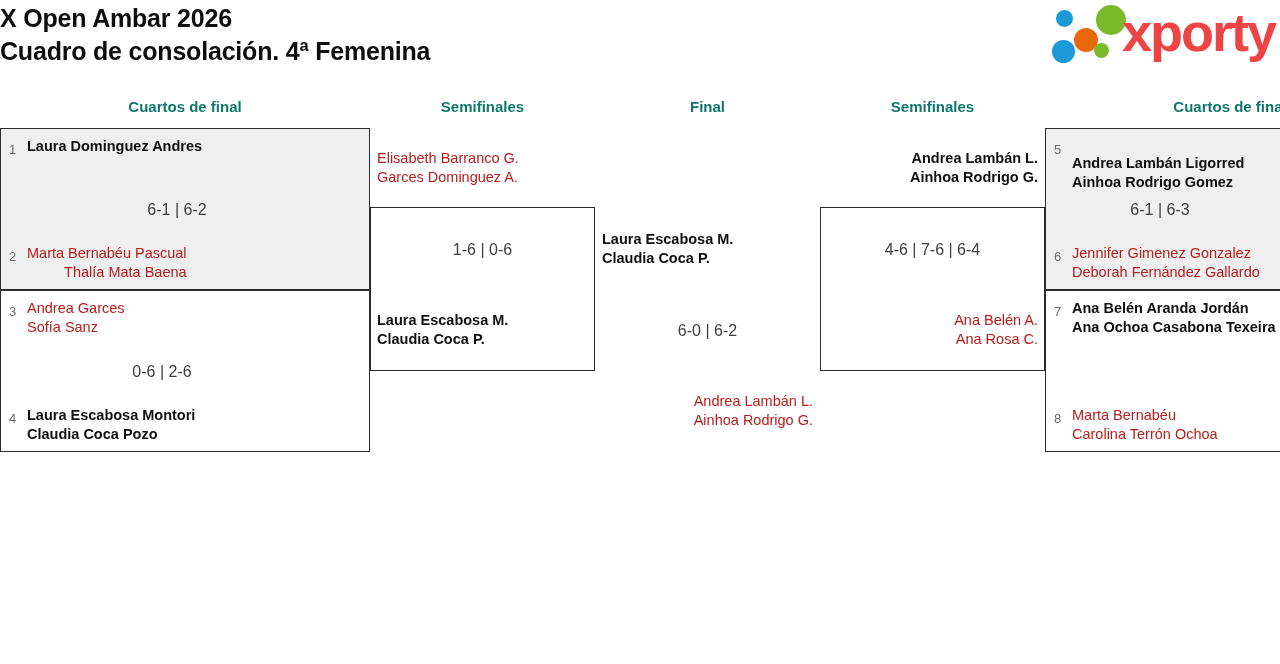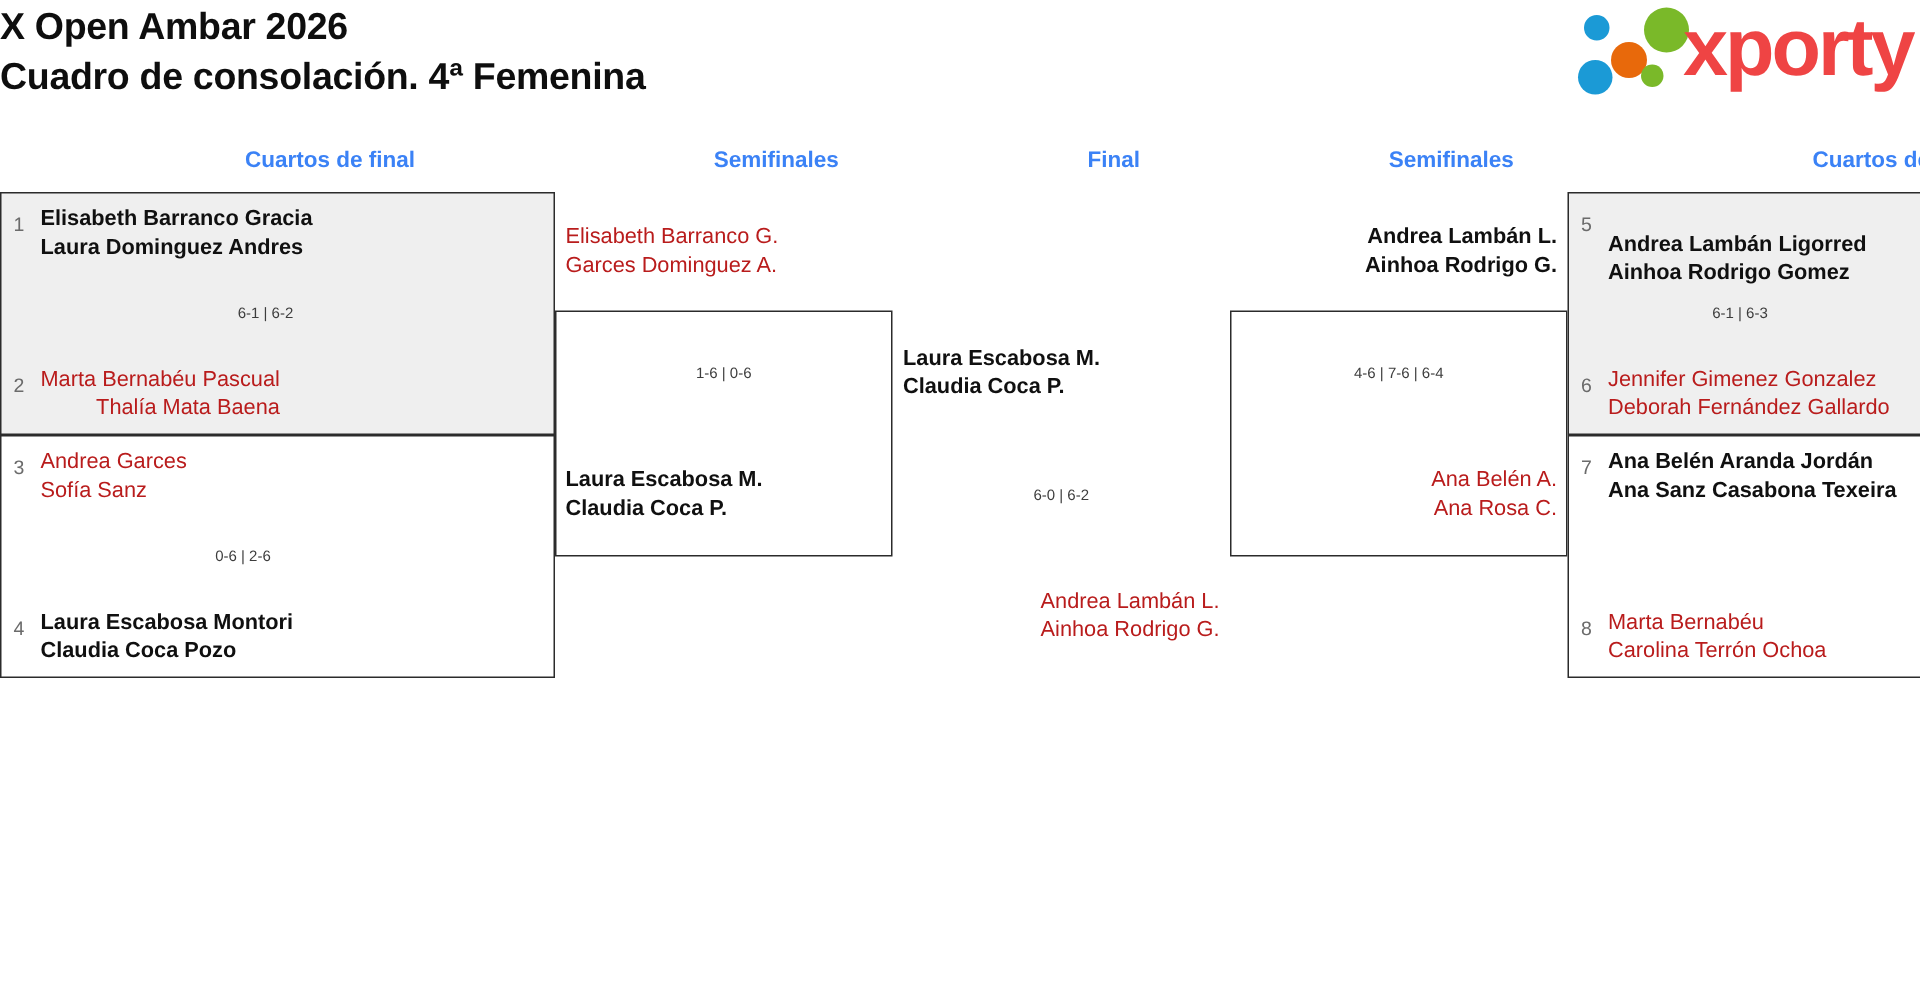--- a/index.html
+++ b/index.html
@@ -60,25 +60,24 @@
     color: #ef4444;
     line-height: 62px;
   }
 
   
   .round-header {
     position: absolute;
     top: 96px;
     font-size: 15px;
     font-weight: 700;
-    color: #3b82f6;
+    color: #0f766e;
     text-align: center;
     white-space: nowrap;
     line-height: 22px;
-    padding-left: 35px;
   }
   #rh-qf-left  { left: 0px;    width: 370px; }
   #rh-sf-left  { left: 370px;  width: 225px; }
   #rh-final    { left: 595px;  width: 225px; }
   #rh-sf-right { left: 820px;  width: 225px; }
   #rh-qf-right { left: 1045px; width: 370px; text-align: center; overflow: hidden; }
 
   
   .mbox {
     position: absolute;
@@ -102,21 +101,21 @@
   .seed {
     position: absolute;
     font-size: 13px;
     color: #6b6b6b;
     font-weight: 400;
     line-height: 16px;
   }
 
   .score {
     position: absolute;
-    font-size: 10px;
+    font-size: 16px;
     color: #3d3d3d;
     line-height: 18px;
     white-space: nowrap;
   }
   .score.calign { text-align: center; }
 
   
   #qf1 { left: 0px; top: 128px; width: 370px; height: 162px; }
   #qf2 { left: 0px; top: 290px; width: 370px; height: 162px; }
   #qf1 .t-top  { left: 26px; top: 8px; }
@@ -184,21 +183,20 @@
 
 <div class="round-header" id="rh-qf-left">Cuartos de final</div>
 <div class="round-header" id="rh-sf-left">Semifinales</div>
 <div class="round-header" id="rh-final">Final</div>
 <div class="round-header" id="rh-sf-right">Semifinales</div>
 <div class="round-header" id="rh-qf-right">Cuartos de final</div>
 
 <div class="mbox shaded" id="qf1">
   <span class="seed s-top">1</span>
   <div class="team winner t-top">
-    <span class="ln">Elisabeth Barranco Gracia</span>
     <span class="ln">Laura Dominguez Andres</span>
   </div>
   <div class="score calign sc">6-1 | 6-2</div>
   <span class="seed s-bot">2</span>
   <div class="team loser t-bot">
     <span class="ln">Marta Bernabéu Pascual</span>
     <span class="ln">Thalía Mata Baena</span>
   </div>
 </div>
 
@@ -259,20 +257,20 @@
   <div class="team loser t-bot">
     <span class="ln">Jennifer Gimenez Gonzalez</span>
     <span class="ln">Deborah Fernández Gallardo</span>
   </div>
 </div>
 
 <div class="mbox" id="qf4">
   <span class="seed s-top">7</span>
   <div class="team winner t-top">
     <span class="ln">Ana Belén Aranda Jordán</span>
-    <span class="ln">Ana Sanz Casabona Texeira</span>
+    <span class="ln">Ana Ochoa Casabona Texeira</span>
   </div>
   <span class="seed s-bot">8</span>
   <div class="team loser t-bot">
     <span class="ln">Marta Bernabéu</span>
     <span class="ln">Carolina Terrón Ochoa</span>
   </div>
 </div>
 
 </body></html>

